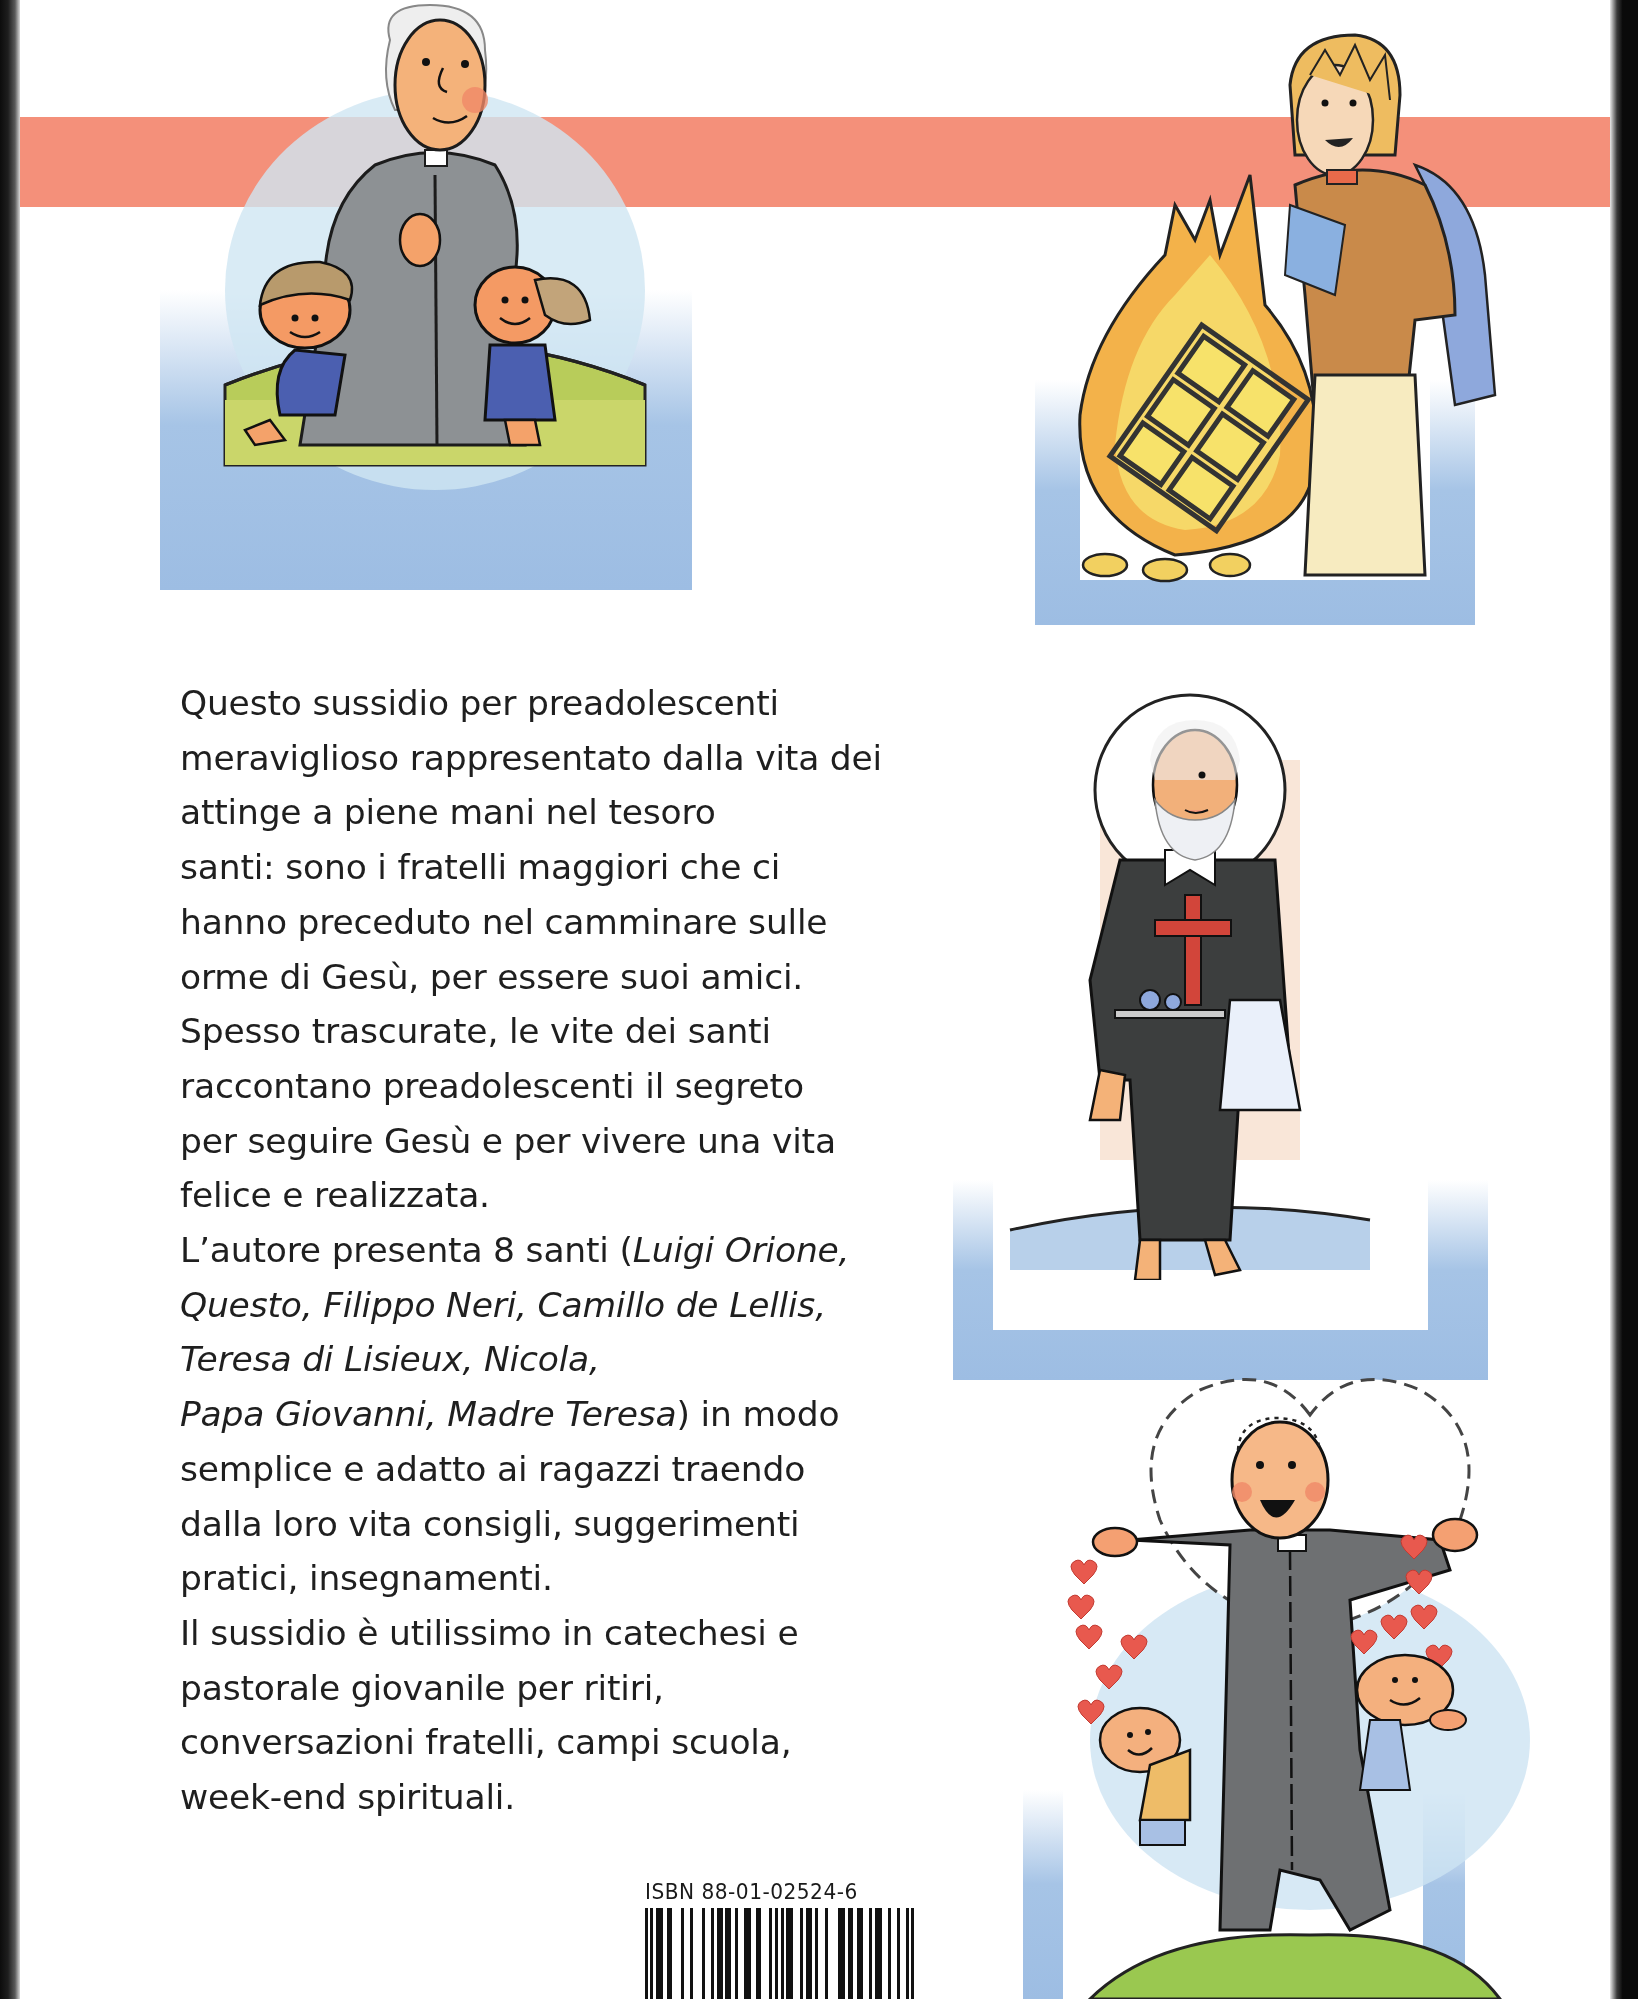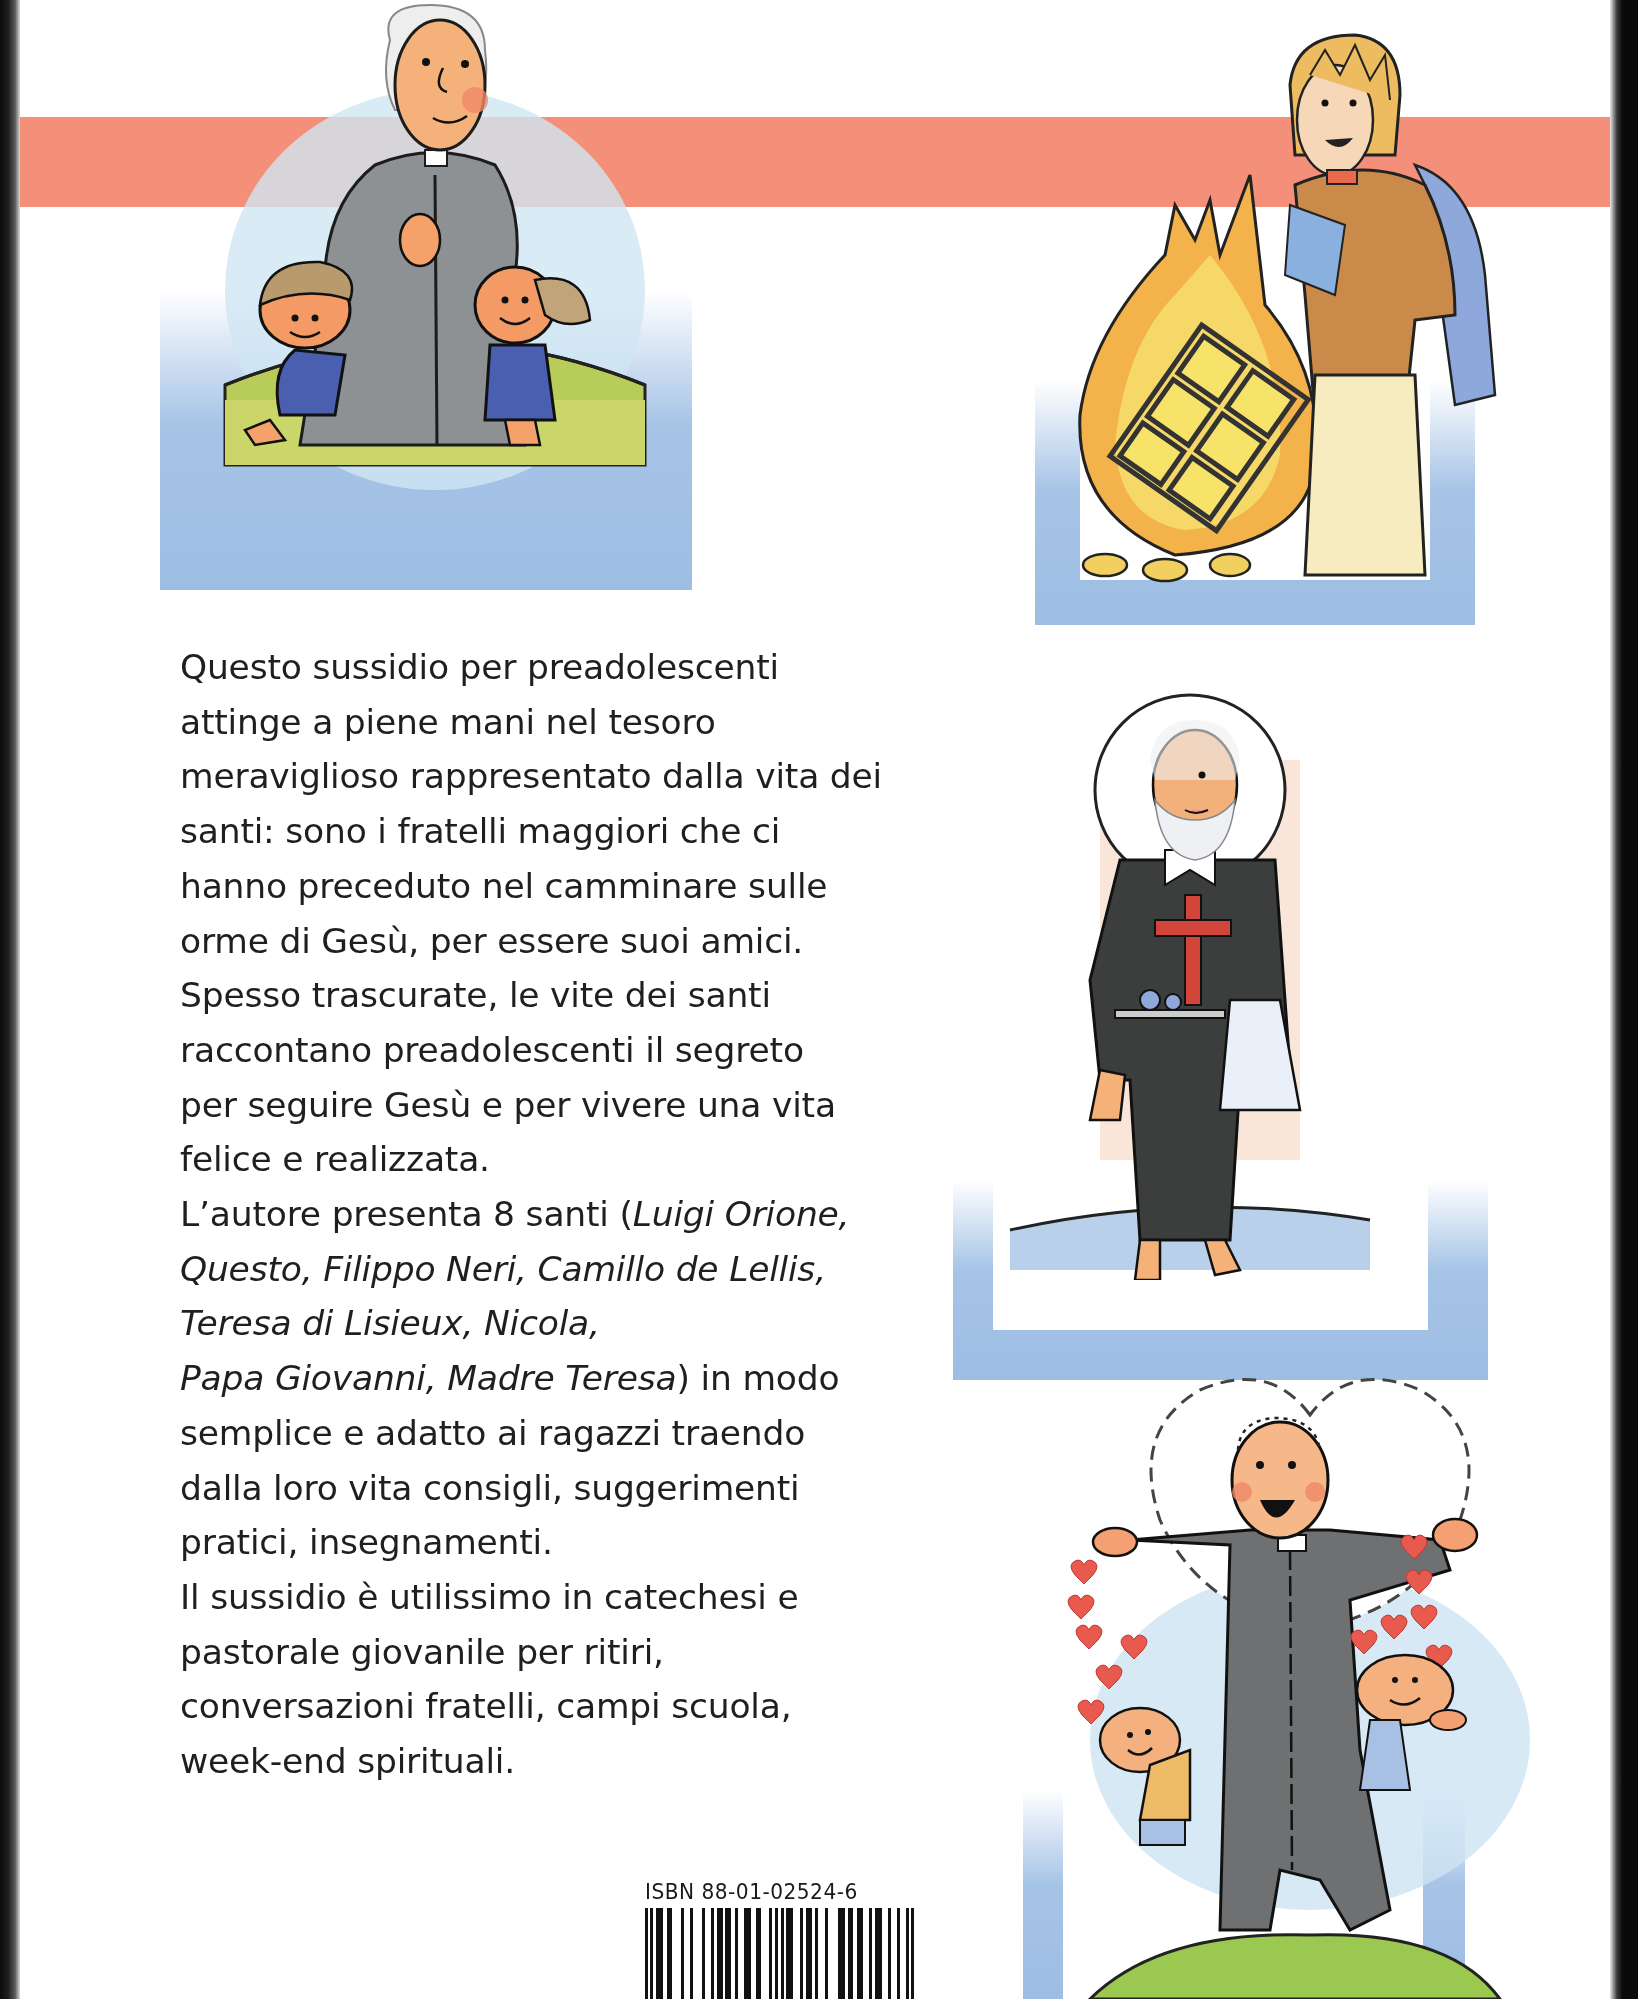--- a/index.html
+++ b/index.html
@@ -48,21 +48,21 @@
   #f4 .panel { left: 40px; top: 0; width: 360px; height: 209px; }
 
   .illus { position: absolute; }
   #ill1 { left: 185px; top: 0; width: 500px; height: 560px; }
   #ill2 { left: 1035px; top: 15px; width: 500px; height: 580px; }
   #ill3 { left: 990px; top: 680px; width: 460px; height: 600px; }
   #ill4 { left: 1030px; top: 1370px; width: 560px; height: 629px; }
 
   
   .blurb {
-    position: absolute; left: 180px; top: 640px; width: 760px;
+    position: absolute; left: 180px; top: 676px; width: 760px;
     font-family: "DejaVu Sans", "Liberation Sans", sans-serif;
     font-size: 34.5px; line-height: 54.7px; color: #1f1f1f;
     letter-spacing: -0.2px;
   }
   .blurb .line { display: block; white-space: nowrap; }
   .blurb i { font-style: italic; margin-top: 44px; }
 
   .isbn-block { position: absolute; left: 645px; top: 1880px; width: 275px; }
   .isbn-text {
     font-family: "DejaVu Sans", "Liberation Sans", sans-serif;
@@ -259,22 +259,22 @@
     <circle cx="365" cy="310" r="3" fill="#111"></circle>
     <circle cx="385" cy="310" r="3" fill="#111"></circle>
     <path d="M 360 330 Q 375 340 390 328" fill="none" stroke="#111" stroke-width="2.5"></path>
     <path d="M 340 350 L 330 420 L 380 420 L 370 350 Z" fill="#a8c0e4" stroke="#111" stroke-width="2"></path>
     <ellipse cx="418" cy="350" rx="18" ry="10" fill="#f4a072" stroke="#111" stroke-width="2"></ellipse>
   </svg>
 </div>
 
 <div class="blurb" id="blurb">
     <span class="line"><span>Questo sussidio per preadolescenti</span></span>
+    <span class="line"><span>meraviglioso rappresentato dalla vita dei</span></span>
     <span class="line"><span>attinge a piene mani nel tesoro</span></span>
-    <span class="line"><span>meraviglioso rappresentato dalla vita dei</span></span>
     <span class="line"><span>santi: sono i fratelli maggiori che ci</span></span>
     <span class="line"><span>hanno preceduto nel camminare sulle</span></span>
     <span class="line"><span>orme di Gesù, per essere suoi amici.</span></span>
     <span class="line"><span>Spesso trascurate, le vite dei santi</span></span>
     <span class="line"><span>raccontano preadolescenti il segreto</span></span>
     <span class="line"><span>per seguire Gesù e per vivere una vita</span></span>
     <span class="line"><span>felice e realizzata.</span></span>
     <span class="line"><span>L’autore presenta 8 santi (</span><i>Luigi Orione,</i></span>
     <span class="line"><i>Questo, Filippo Neri, Camillo de Lellis,</i></span>
     <span class="line"><i>Teresa di Lisieux, Nicola,</i></span>

